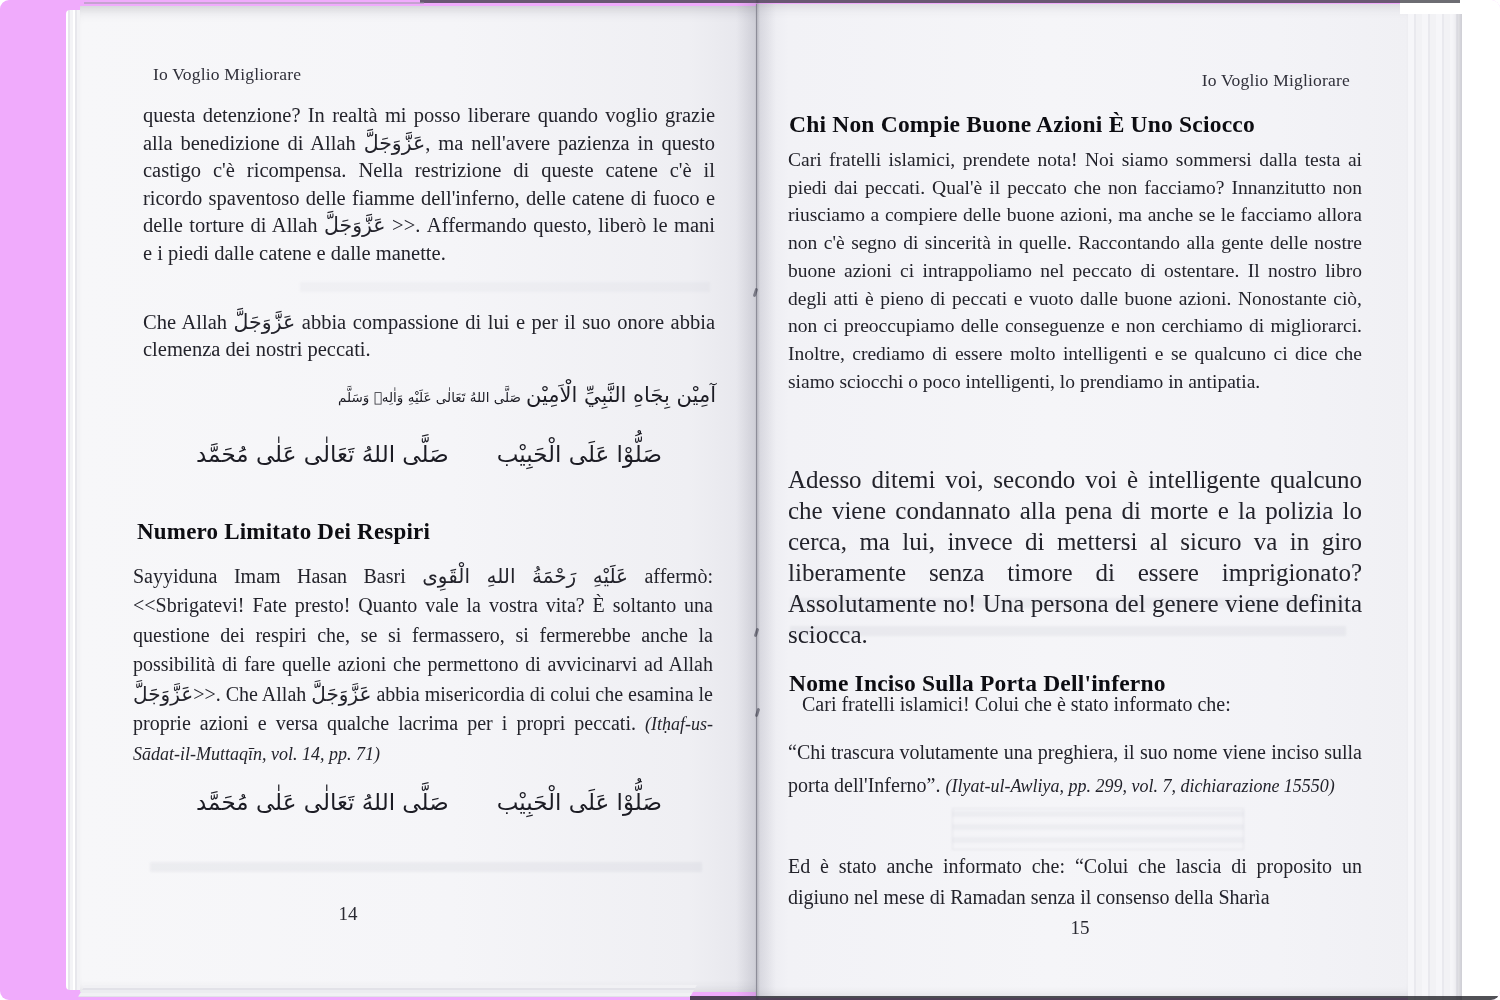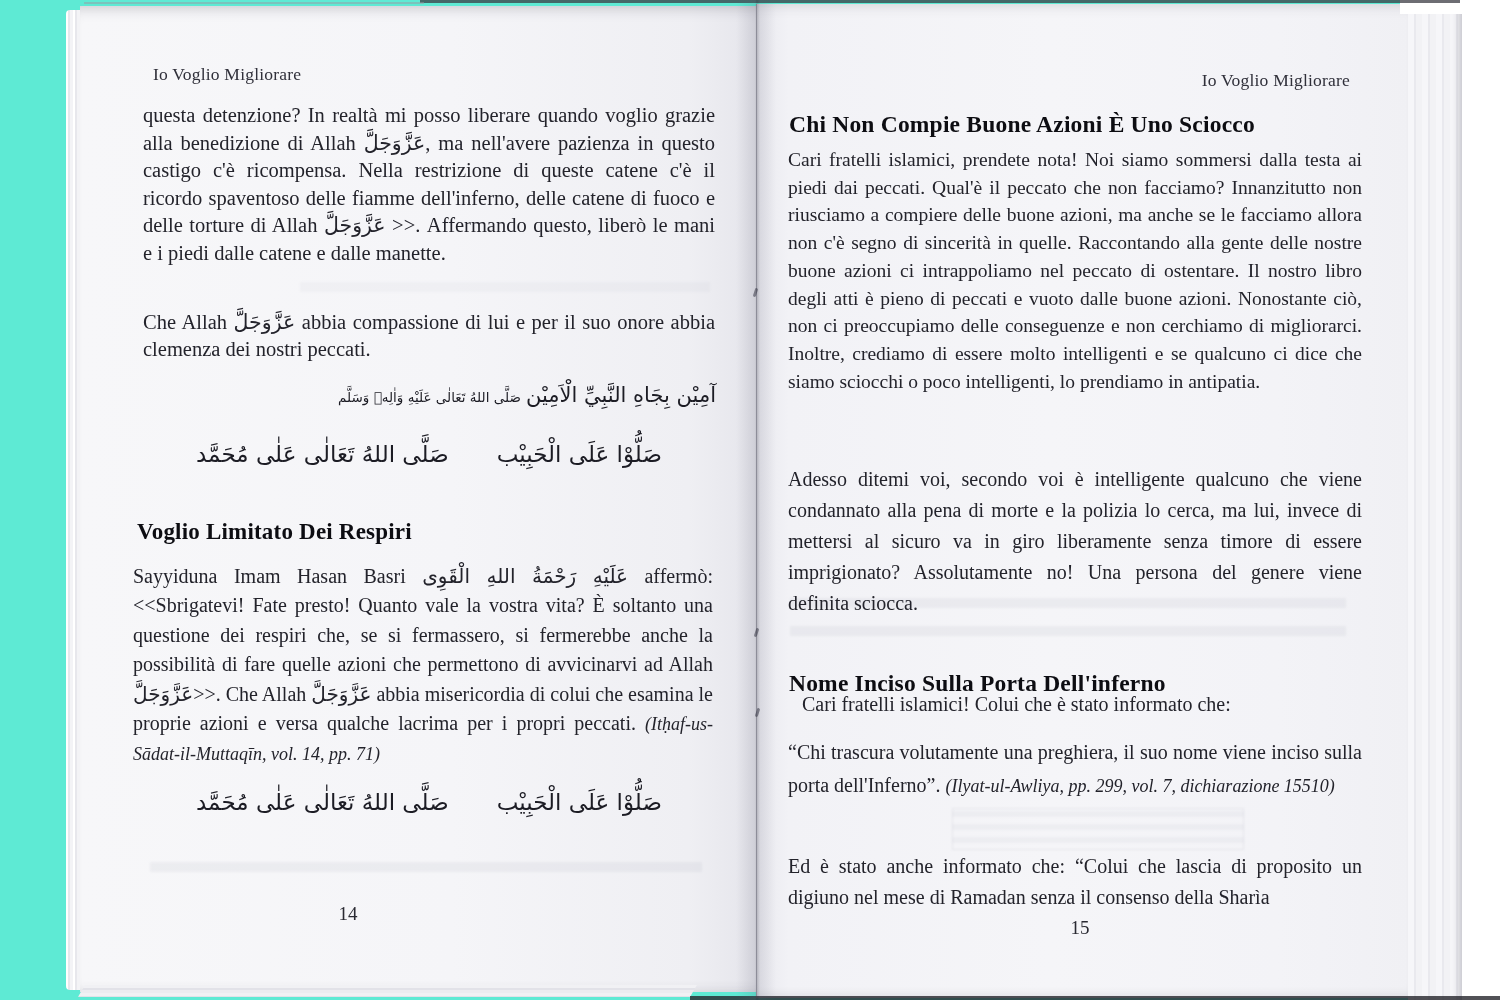--- a/index.html
+++ b/index.html
@@ -3,21 +3,21 @@
 <meta charset="utf-8">
 <style>
   html,body{margin:0;padding:0;}
   body{
     width:1500px;height:1000px;
     background:#ffffff;
     font-family:"Liberation Serif","DejaVu Serif","DejaVu Sans",serif;
     color:#23232b;
     overflow:hidden;
   }
-  .photo{position:relative;width:1500px;height:1000px;background:#5eead4;overflow:hidden;}
+  .photo{position:relative;width:1500px;height:1000px;background:#f0abfc;overflow:hidden;border-radius:9px;}
 
   
   .page{position:absolute;top:6px;bottom:8px;}
   .page-left{
     left:80px;width:676px;
     background:linear-gradient(to right,#f7f7f9 0%,#f5f5f8 55%,#efeff3 90%,#e6e6ec 99%);
     box-shadow:inset 0 14px 14px -12px rgba(60,60,75,.25), inset 0 -10px 12px -10px rgba(60,60,75,.18);
   }
   .page-right{
     left:756px;width:652px;top:4px;bottom:2px;
@@ -121,46 +121,46 @@
   <div class="dua-line arabic" style="left:340px;top:383px;width:376px;">
     <span class="dua-main">آمِيْن بِجَاهِ النَّبِيِّ الْاَمِيْن</span>
     <span class="dua-salawat">صَلَّى اللهُ تَعَالٰى عَلَيْهِ وَاٰلِهٖ وَسَلَّم</span>
   </div>
 
   <div class="salat-line arabic" style="left:143px;top:441px;width:572px;">
     <span>صَلُّوْا عَلَى الْحَبِيْب</span>
     <span>صَلَّى اللهُ تَعَالٰى عَلٰى مُحَمَّد</span>
   </div>
 
-  <div class="h-section" style="left:137px;top:519px;">Voglio Limitato Dei Respiri</div>
+  <div class="h-section" style="left:137px;top:519px;">Numero Limitato Dei Respiri</div>
 
   <div class="para" style="left:133px;top:554px;width:580px;line-height:29.4px;margin-top:8px;">
     <span>Sayyiduna Imam Hasan Basri عَلَيْهِ رَحْمَةُ اللهِ الْقَوِى affermò: &lt;&lt;Sbrigatevi! Fate presto! Quanto vale la vostra vita? È soltanto una questione dei respiri che, se si fermassero, si fermerebbe anche la possibilità di fare quelle azioni che permettono di avvicinarvi ad Allah عَزَّوَجَلَّ&gt;&gt;. Che Allah عَزَّوَجَلَّ abbia misericordia di colui che esamina le proprie azioni e versa qualche lacrima per i propri peccati. </span><span class="cite">(Itḥaf-us-Sādat-il-Muttaqīn, vol. 14, pp. 71)</span>
   </div>
 
   <div class="salat-line arabic" style="left:143px;top:789px;width:572px;">
     <span>صَلُّوْا عَلَى الْحَبِيْب</span>
     <span>صَلَّى اللهُ تَعَالٰى عَلٰى مُحَمَّد</span>
   </div>
 
   <div class="pagenum" style="left:298px;top:903px;">14</div>
 
   <div class="runhead" style="left:1000px;top:70px;width:350px;text-align:right;">Io Voglio Migliorare</div>
 
   <div class="h-section" style="left:789px;top:111px;font-size:23.5px;">Chi Non Compie Buone Azioni È Uno Sciocco</div>
 
   <div class="para" style="left:788px;top:146px;width:574px;line-height:27.7px;font-size:19.5px;">Cari fratelli islamici, prendete nota! Noi siamo sommersi dalla testa ai piedi dai peccati. Qual'è il peccato che non facciamo? Innanzitutto non riusciamo a compiere delle buone azioni, ma anche se le facciamo allora non c'è segno di sincerità in quelle. Raccontando alla gente delle nostre buone azioni ci intrappoliamo nel peccato di ostentare. Il nostro libro degli atti è pieno di peccati e vuoto dalle buone azioni. Nonostante ciò, non ci preoccupiamo delle conseguenze e non cerchiamo di migliorarci. Inoltre, crediamo di essere molto intelligenti e se qualcuno ci dice che siamo sciocchi o poco intelligenti, lo prendiamo in antipatia.</div>
 
-  <div class="para" style="left:788px;top:464px;width:574px;line-height:31px;font-size:20px;">Adesso ditemi voi, secondo voi è intelligente qualcuno che viene condannato alla pena di morte e la polizia lo cerca, ma lui, invece di mettersi al sicuro va in giro liberamente senza timore di essere imprigionato? Assolutamente no! Una persona del genere viene definita sciocca.</div>
+  <div class="para" style="left:788px;top:464px;width:574px;line-height:31px;font-size:25px;">Adesso ditemi voi, secondo voi è intelligente qualcuno che viene condannato alla pena di morte e la polizia lo cerca, ma lui, invece di mettersi al sicuro va in giro liberamente senza timore di essere imprigionato? Assolutamente no! Una persona del genere viene definita sciocca.</div>
 
   <div class="h-section" style="left:789px;top:650px;font-size:23.5px;margin-top:20px;">Nome Inciso Sulla Porta Dell'inferno</div>
 
   <div class="para" style="left:788px;top:690px;width:574px;margin-left:14px;">Cari fratelli islamici! Colui che è stato informato che:</div>
 
   <div class="para" style="left:788px;top:736px;width:574px;line-height:32.5px;">
-    <span>“Chi trascura volutamente una preghiera, il suo nome viene inciso sulla porta dell'Inferno”. </span><span class="cite">(Ilyat-ul-Awliya, pp. 299, vol. 7, dichiarazione 15510)</span>
+    <span>“Chi trascura volutamente una preghiera, il suo nome viene inciso sulla porta dell'Inferno”. </span><span class="cite">(Ilyat-ul-Awliya, pp. 299, vol. 7, dichiarazione 15550)</span>
   </div>
 
   <div class="para" style="left:788px;top:851px;width:574px;line-height:31px;">Ed è stato anche informato che: “Colui che lascia di proposito un digiuno nel mese di Ramadan senza il consenso della Sharìa</div>
 
   <div class="pagenum" style="left:1030px;top:917px;">15</div>
 
 </div>
 
 </body></html>

